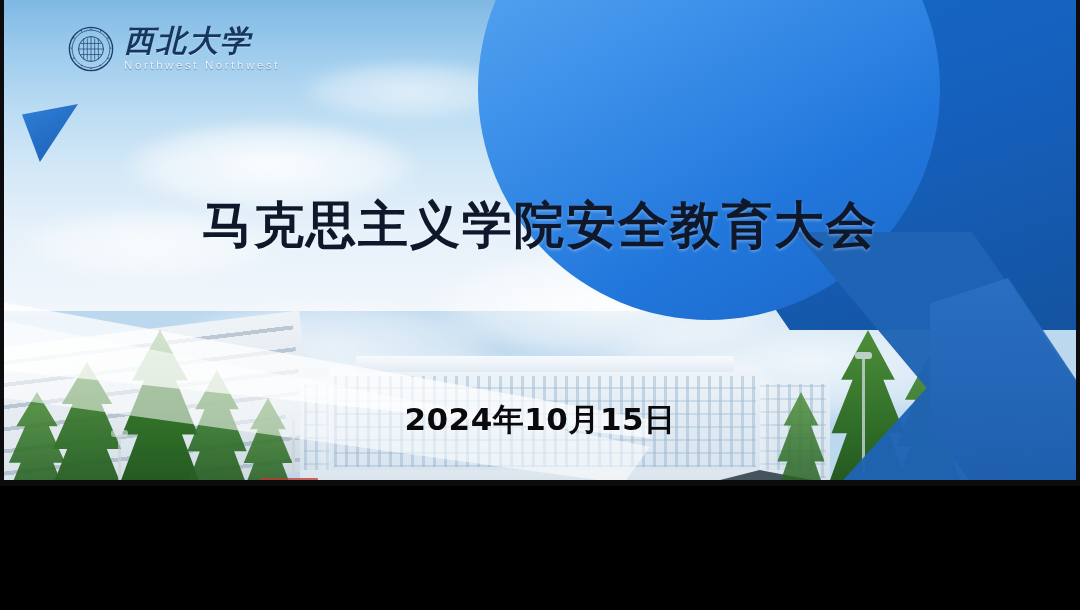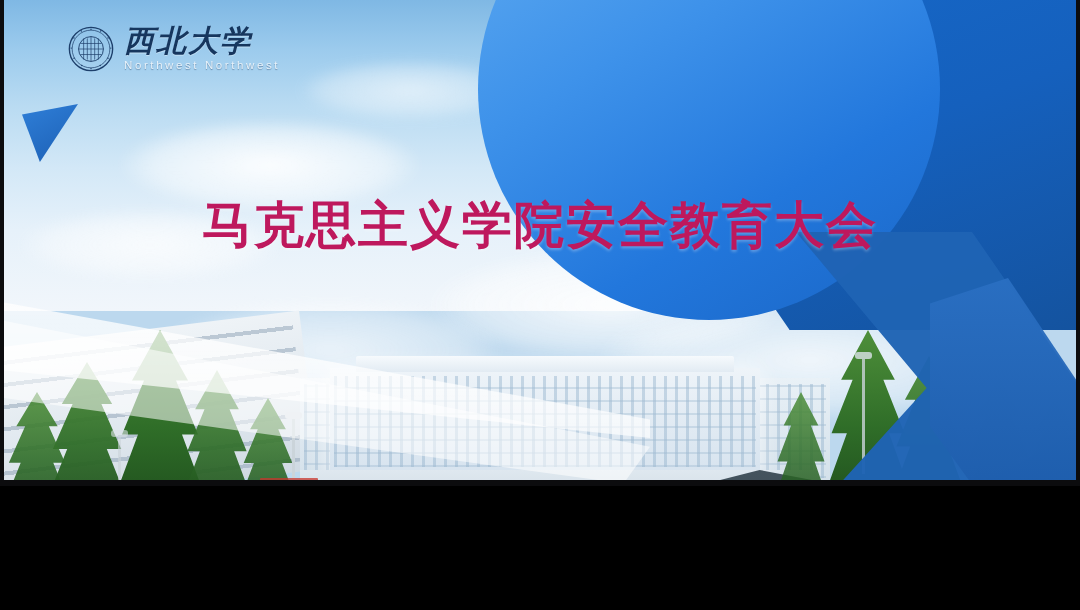--- a/index.html
+++ b/index.html
@@ -272,21 +272,21 @@
     color: #e8f2fa;
     text-shadow: 0 1px 1px rgba(20,50,90,.45);
   }
 
   
   .title {
     position: absolute; left: 0; right: 0; top: 192px;
     text-align: center;
     font-family: "DejaVu Sans", "Liberation Sans", sans-serif;
     font-size: 50px; font-weight: 700; letter-spacing: 2px;
-    color: #be185d;
+    color: #0f172a;
     white-space: nowrap;
     text-shadow: 0 2px 3px rgba(255,255,255,.28);
   }
   .date {
     position: absolute; left: 0; right: 0; top: 399px;
     text-align: center;
     font-family: "DejaVu Sans", "Liberation Sans", sans-serif;
     font-size: 31px; font-weight: 700; letter-spacing: .5px;
     color: #0a0a0c;
     white-space: nowrap;
@@ -410,17 +410,18 @@
         </g>
       </svg>
     </div>
     <div class="logo-text">
       <span class="logo-cn">西北大学</span>
       <span class="logo-en">Northwest Northwest</span>
     </div>
   </div>
 
   <div class="title">马克思主义学院安全教育大会</div>
+  <div class="date">2024年10月15日</div>
 
   <div class="bottom-strip"></div>
   <div class="left-strip"></div>
   <div class="right-strip"></div>
 </div>
 
 </body></html>

